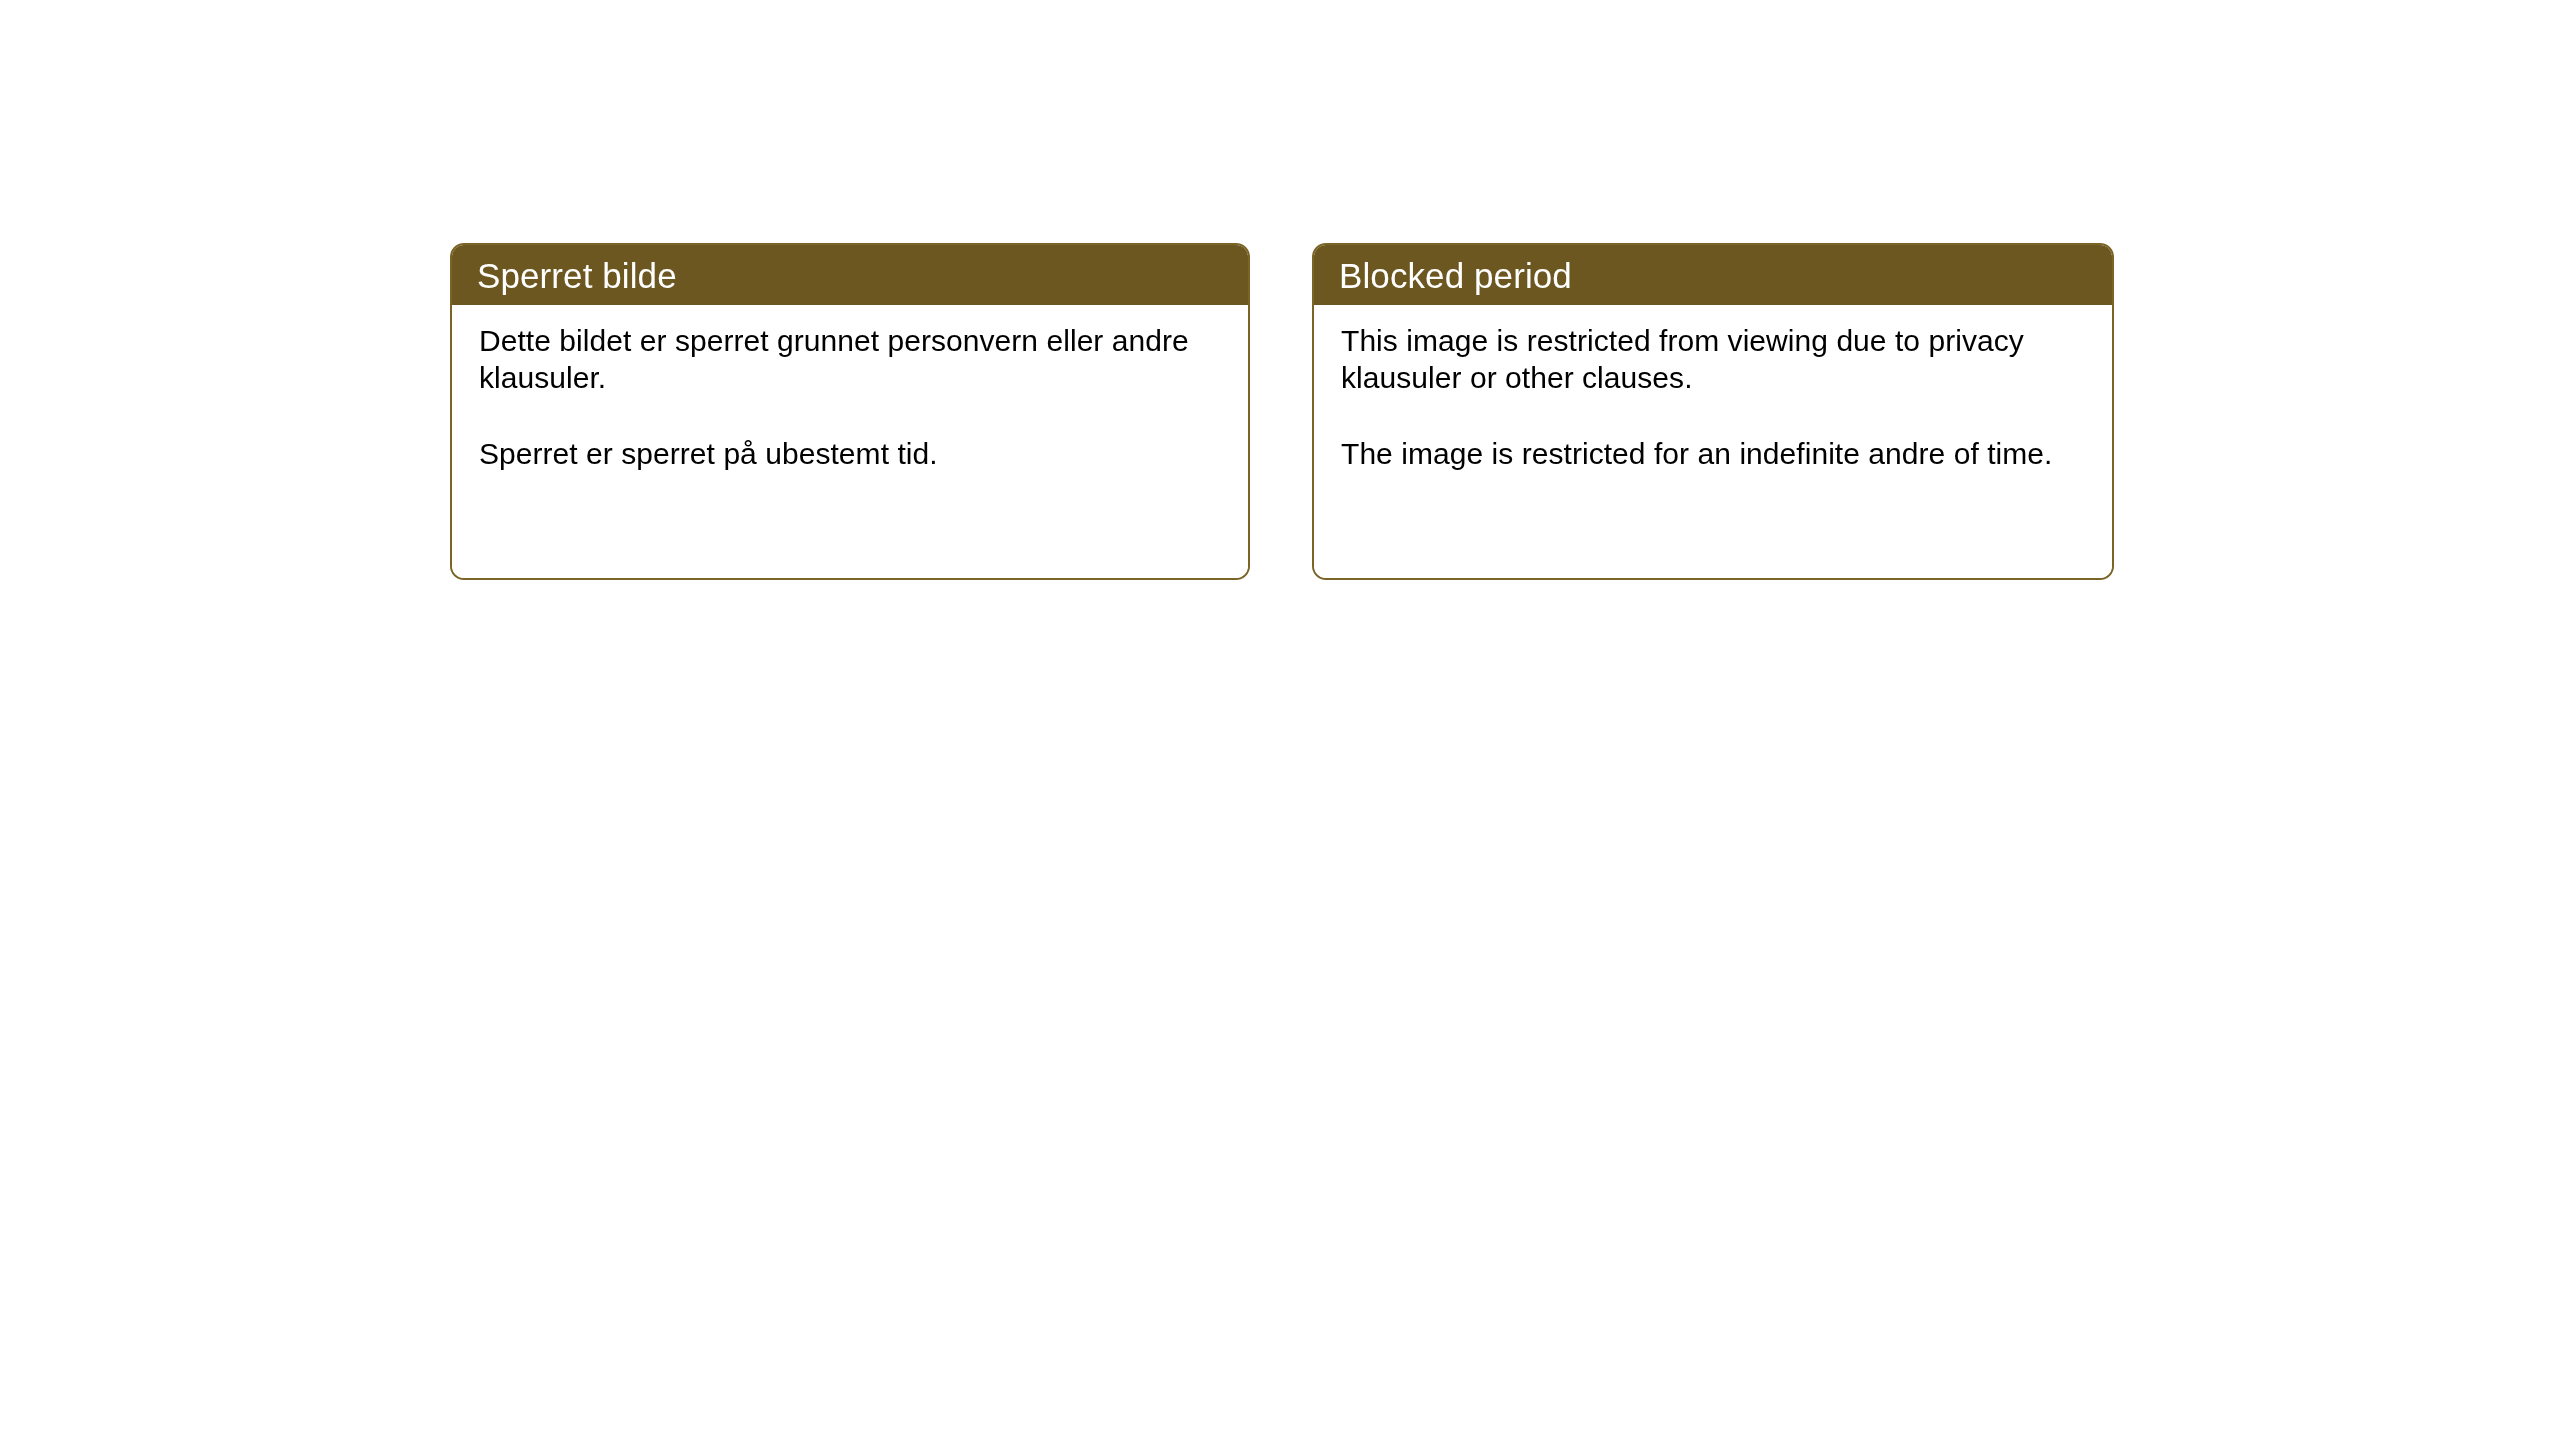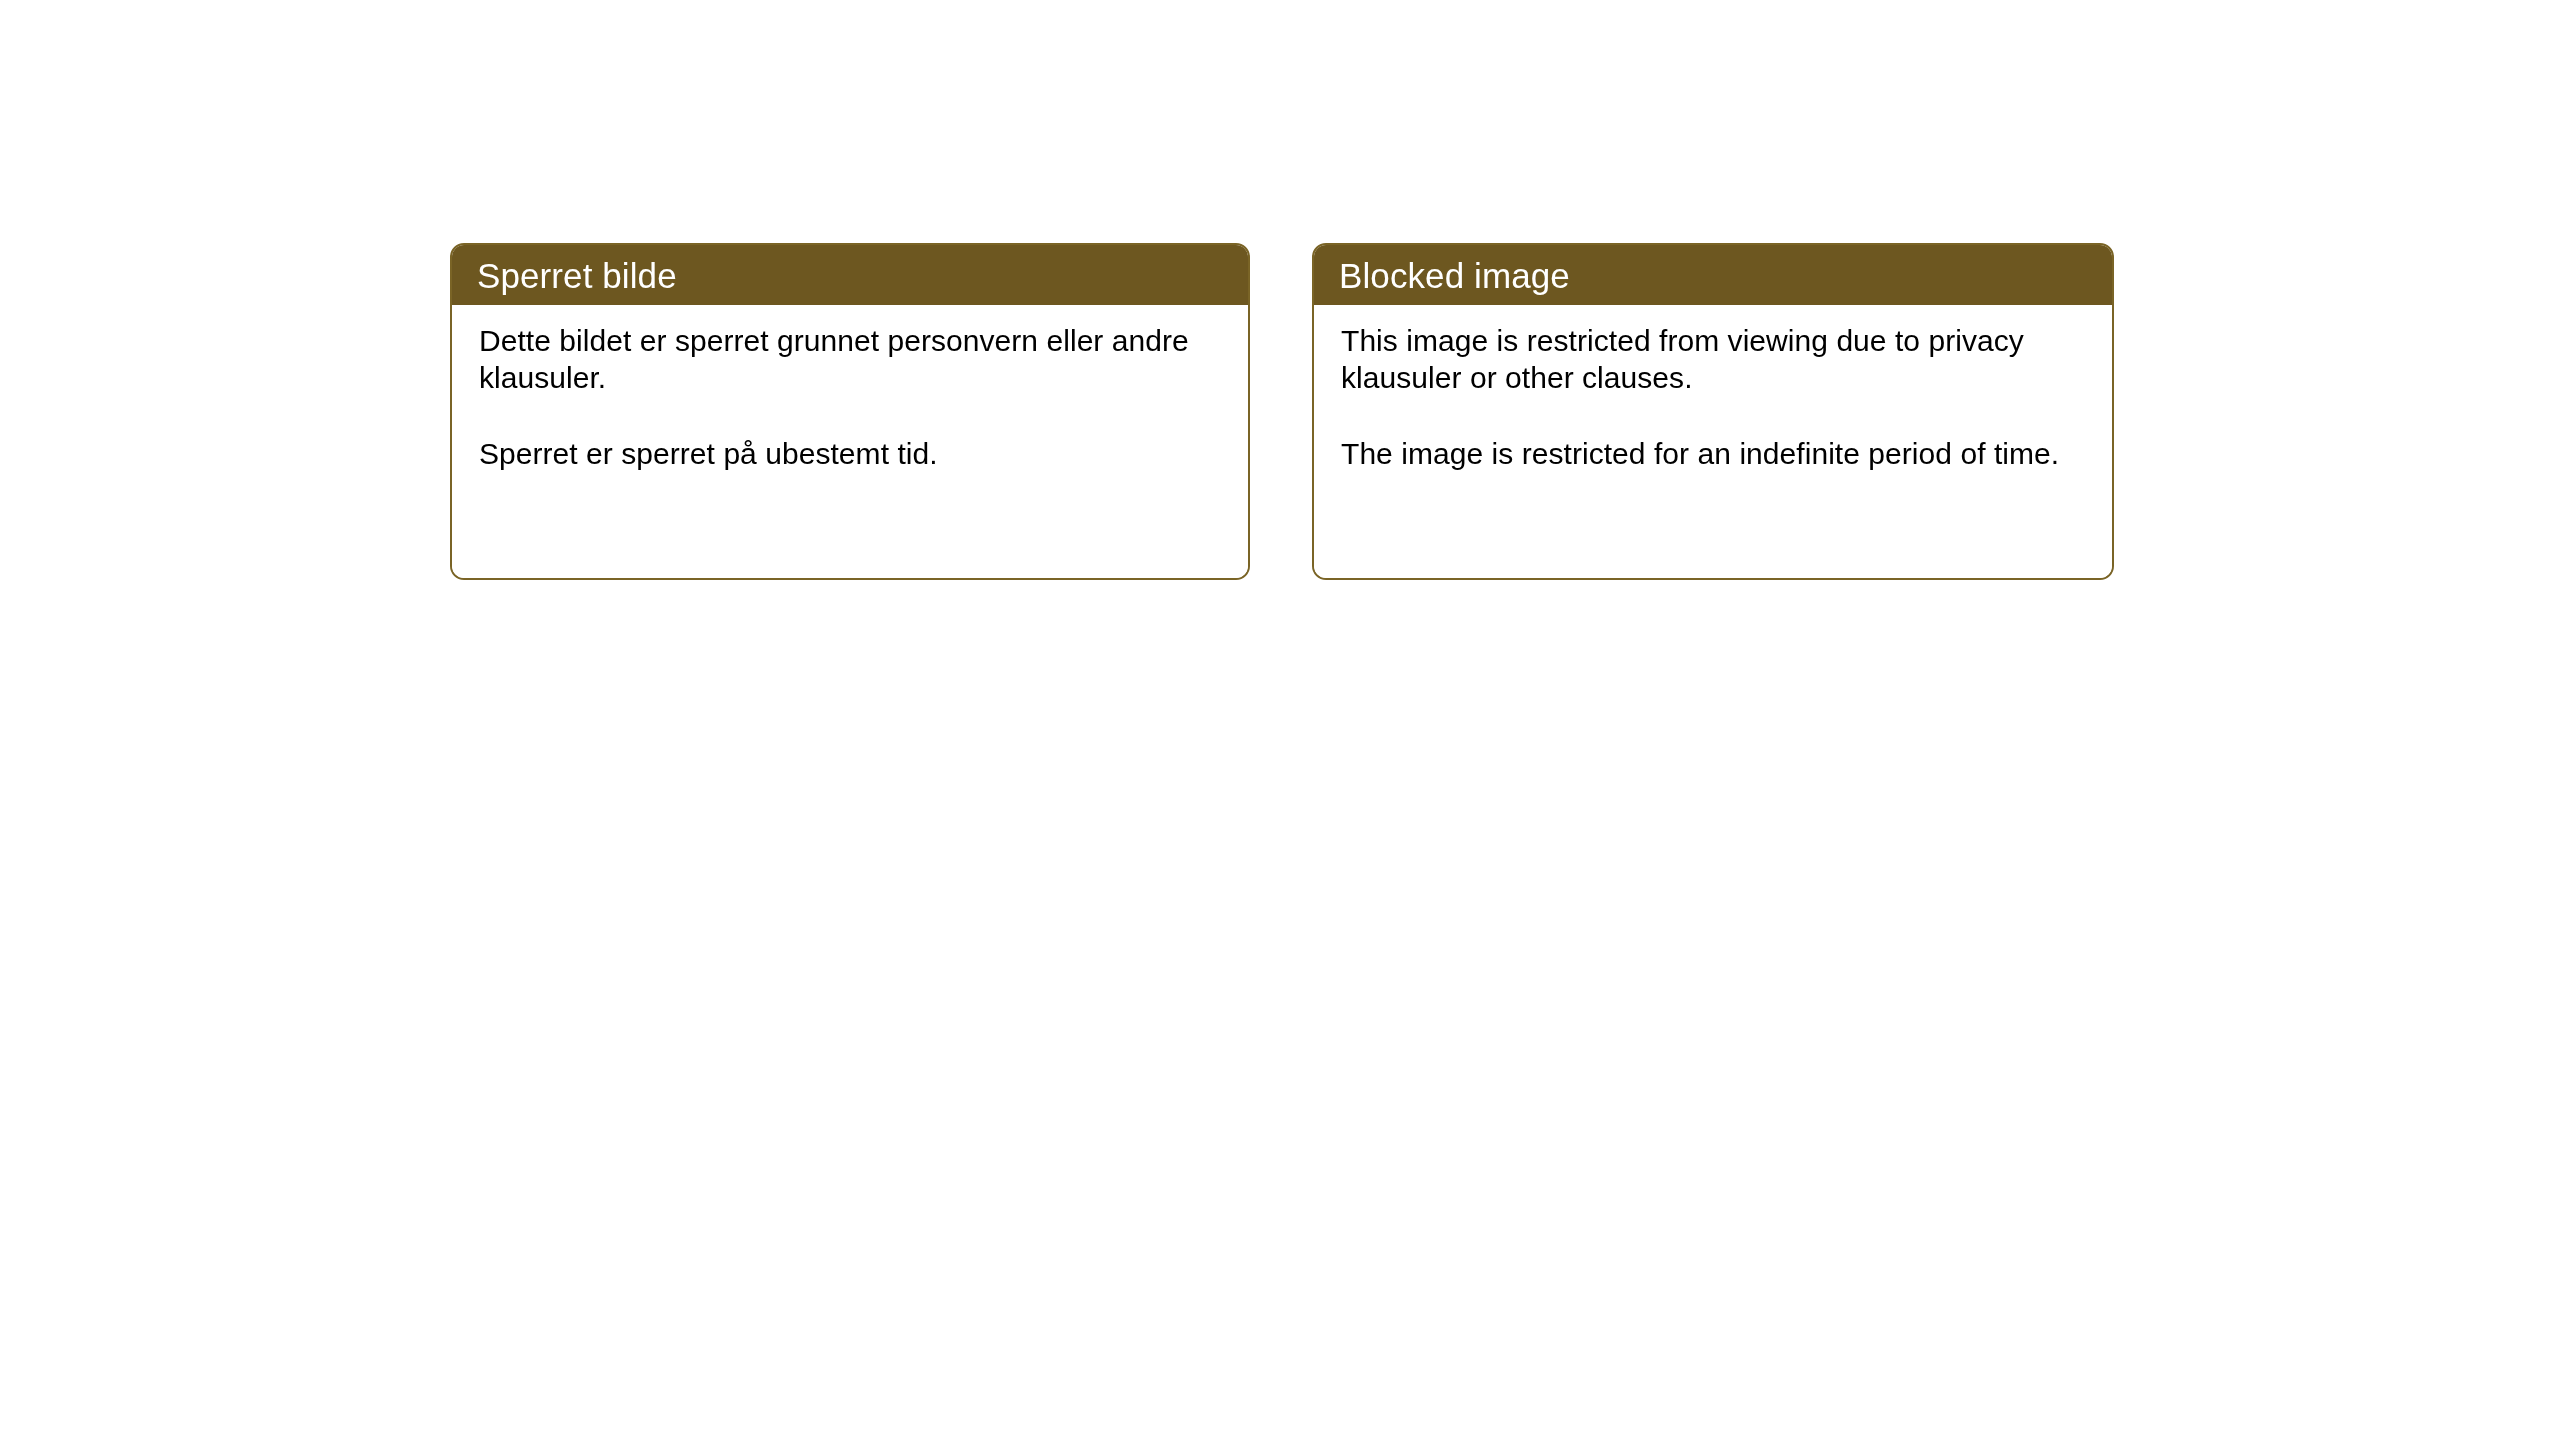--- a/index.html
+++ b/index.html
@@ -94,21 +94,21 @@
       <span class="card-title">Sperret bilde</span>
     </div>
     <div class="card-body">
       <p class="body-paragraph">Dette bildet er sperret grunnet personvern eller andre klausuler.</p>
       <p class="body-paragraph">Sperret er sperret på ubestemt tid.</p>
     </div>
   </div>
 
   <div class="notice-card card-right">
     <div class="card-header">
-      <span class="card-title">Blocked image</span>
+      <span class="card-title">Blocked period</span>
     </div>
     <div class="card-body">
       <p class="body-paragraph">This image is restricted from viewing due to privacy klausuler or other clauses.</p>
-      <p class="body-paragraph">The image is restricted for an indefinite period of time.</p>
+      <p class="body-paragraph">The image is restricted for an indefinite andre of time.</p>
     </div>
   </div>
 
 </div>
 
 </body></html>

